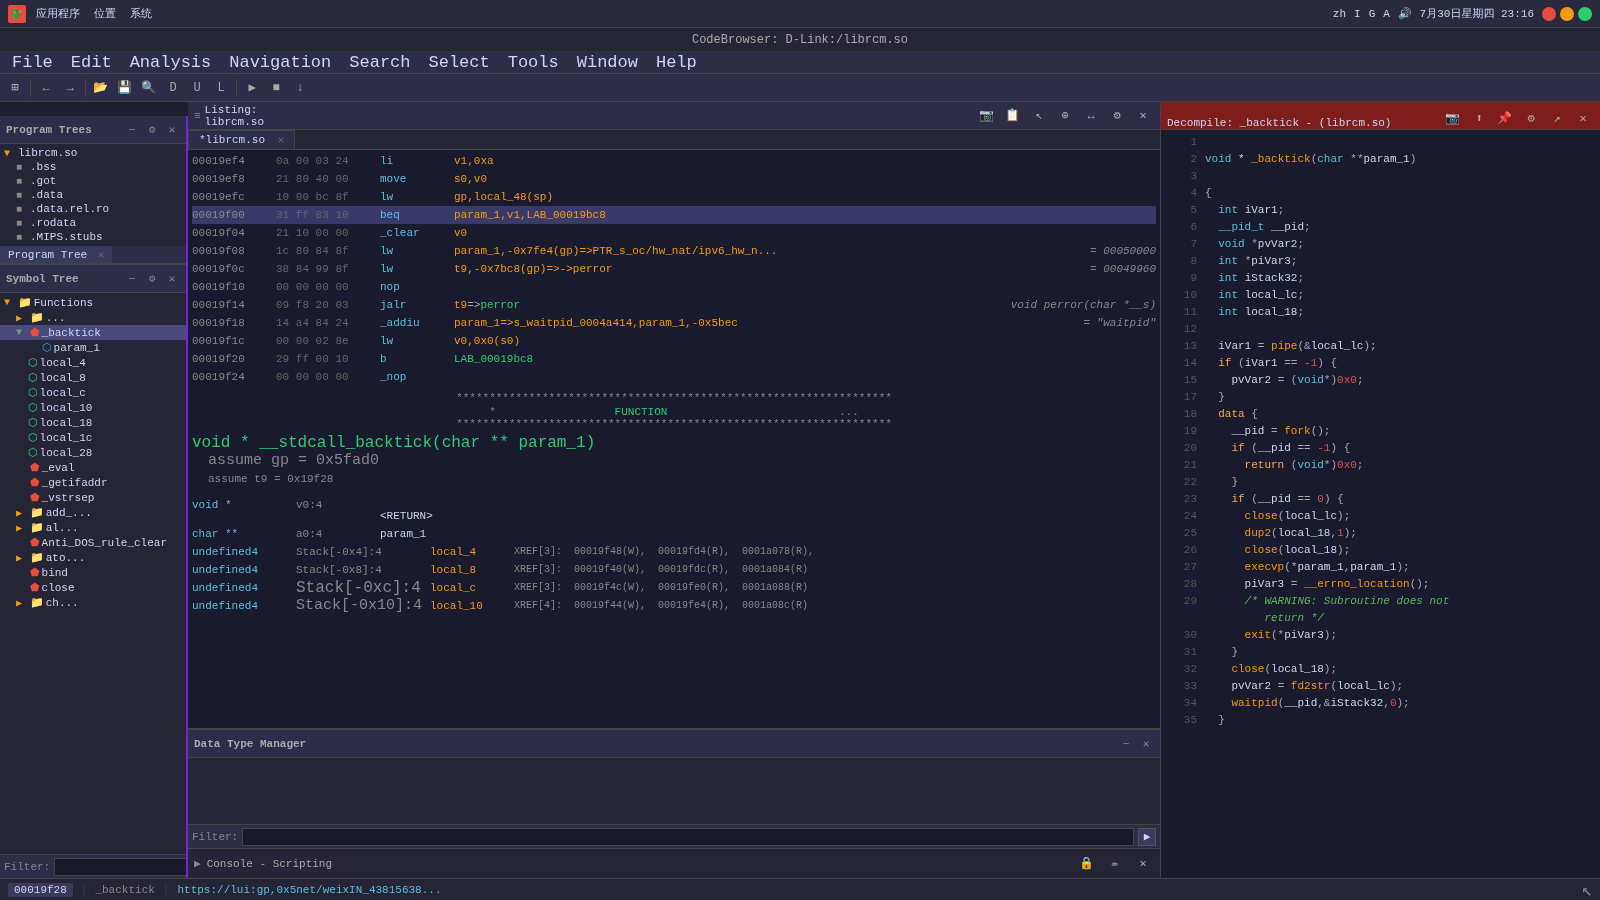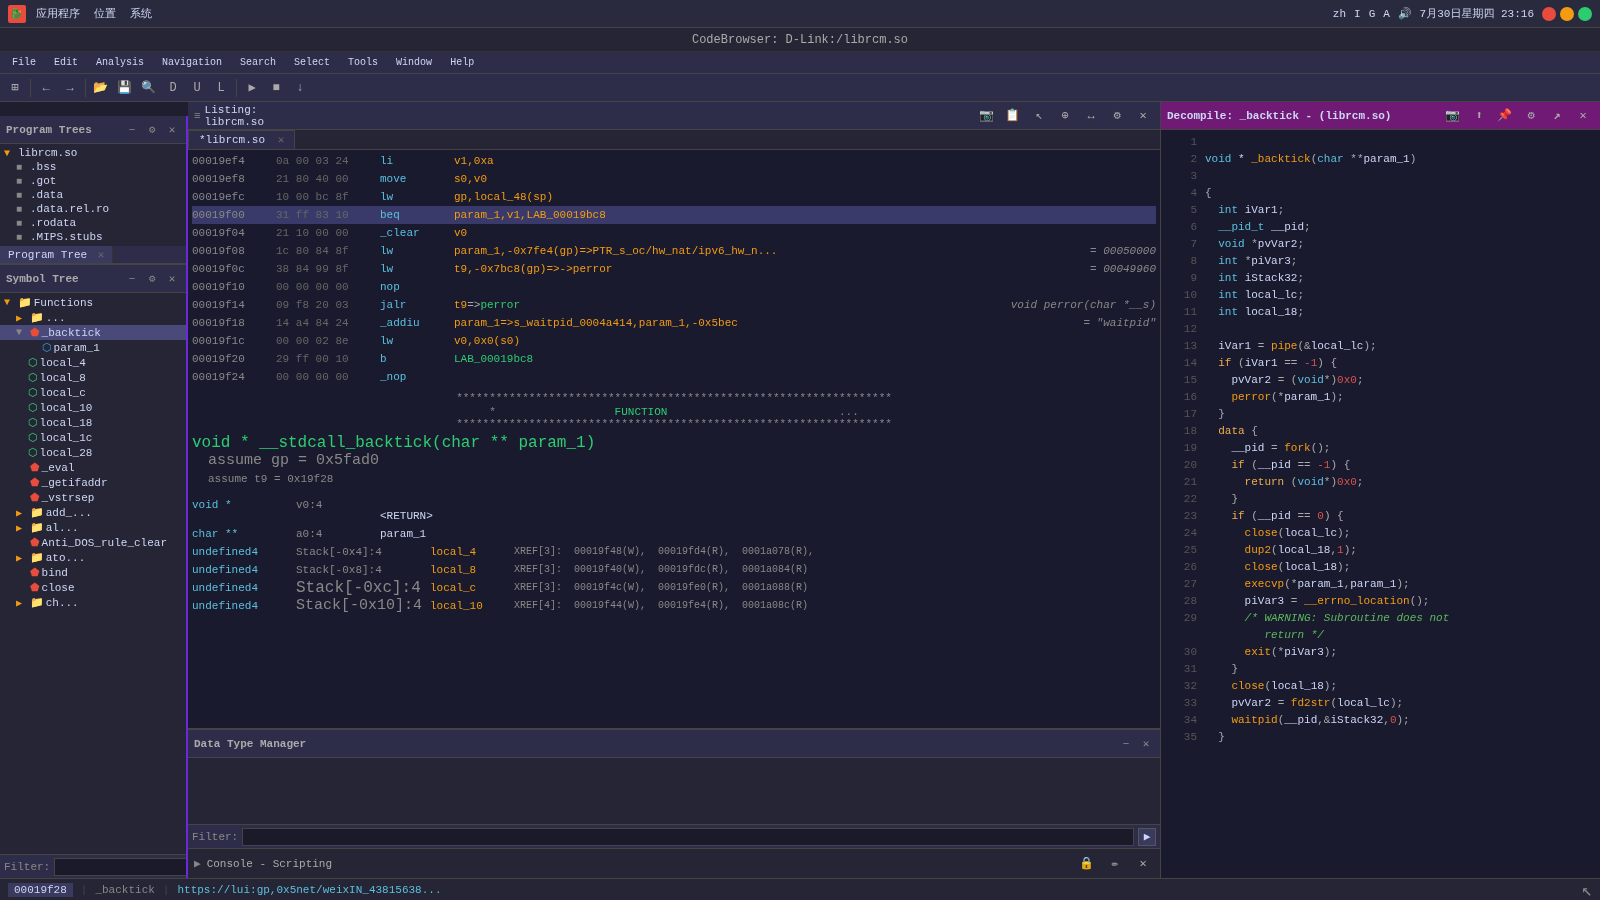--- a/index.html
+++ b/index.html
@@ -55,21 +55,21 @@
       background: #2d2d4a;
       display: flex;
       align-items: center;
       padding: 0 4px;
       gap: 2px;
       border-bottom: 1px solid #444;
     }
     .menu-item {
       padding: 2px 8px;
       cursor: pointer;
-      font-size: 10px;
+      font-size: 17px;
       color: #cdd6f4;
       border-radius: 2px;
     }
 
     
     .toolbar {
       height: 28px;
       background: #2d2d4a;
       display: flex;
       align-items: center;
@@ -294,28 +294,27 @@
       width: 440px;
       background: #1a1a2e;
       display: flex;
       flex-direction: column;
       border-left: 1px solid #444;
       overflow: hidden;
     }
 
     .decompile-header {
       height: 28px;
-      background: #701a75;
-      display: flex;
-      align-items: center;
+      background: #7f1d1d;
+      display: flex;
+      align-items: flex-end;
       padding: 0 6px;
       gap: 4px;
       border-bottom: 1px solid #444;
       font-size: 11px;
-      font-weight: bold;
     }
 
     .decompile-content {
       flex: 1;
       overflow-y: auto;
       padding: 4px 8px;
       background: #1a1a2e;
     }
 
     .code-line {
@@ -860,24 +859,20 @@
       </div>
       <div class="code-line">
         <span class="line-num">14</span>
         <span class="code-text">&nbsp;&nbsp;<span class="kw-if">if</span> <span class="punct">(</span><span class="var-name">iVar1</span> <span class="punct">==</span> <span class="num-literal">-1</span><span class="punct">) {</span></span>
       </div>
       <div class="code-line">
         <span class="line-num">15</span>
         <span class="code-text">&nbsp;&nbsp;&nbsp;&nbsp;<span class="var-name">pvVar2</span> <span class="punct">=</span> <span class="punct">(</span><span class="kw-void">void</span><span class="punct">*)</span><span class="num-literal">0x0</span><span class="punct">;</span></span>
       </div>
       <div class="code-line">
-        <span class="line-num">16</span>
-        <span class="code-text">&nbsp;&nbsp;&nbsp;&nbsp;<span class="func-call">perror</span><span class="punct">(*</span><span class="var-name">param_1</span><span class="punct">);</span></span>
-      </div>
-      <div class="code-line">
         <span class="line-num">17</span>
         <span class="code-text">&nbsp;&nbsp;<span class="punct">}</span></span>
       </div>
       <div class="code-line">
         <span class="line-num">18</span>
         <span class="code-text">&nbsp;&nbsp;<span class="kw-else">data</span> <span class="punct">{</span></span>
       </div>
       <div class="code-line">
         <span class="line-num">19</span>
         <span class="code-text">&nbsp;&nbsp;&nbsp;&nbsp;<span class="var-name">__pid</span> <span class="punct">=</span> <span class="func-call">fork</span><span class="punct">();</span></span>

